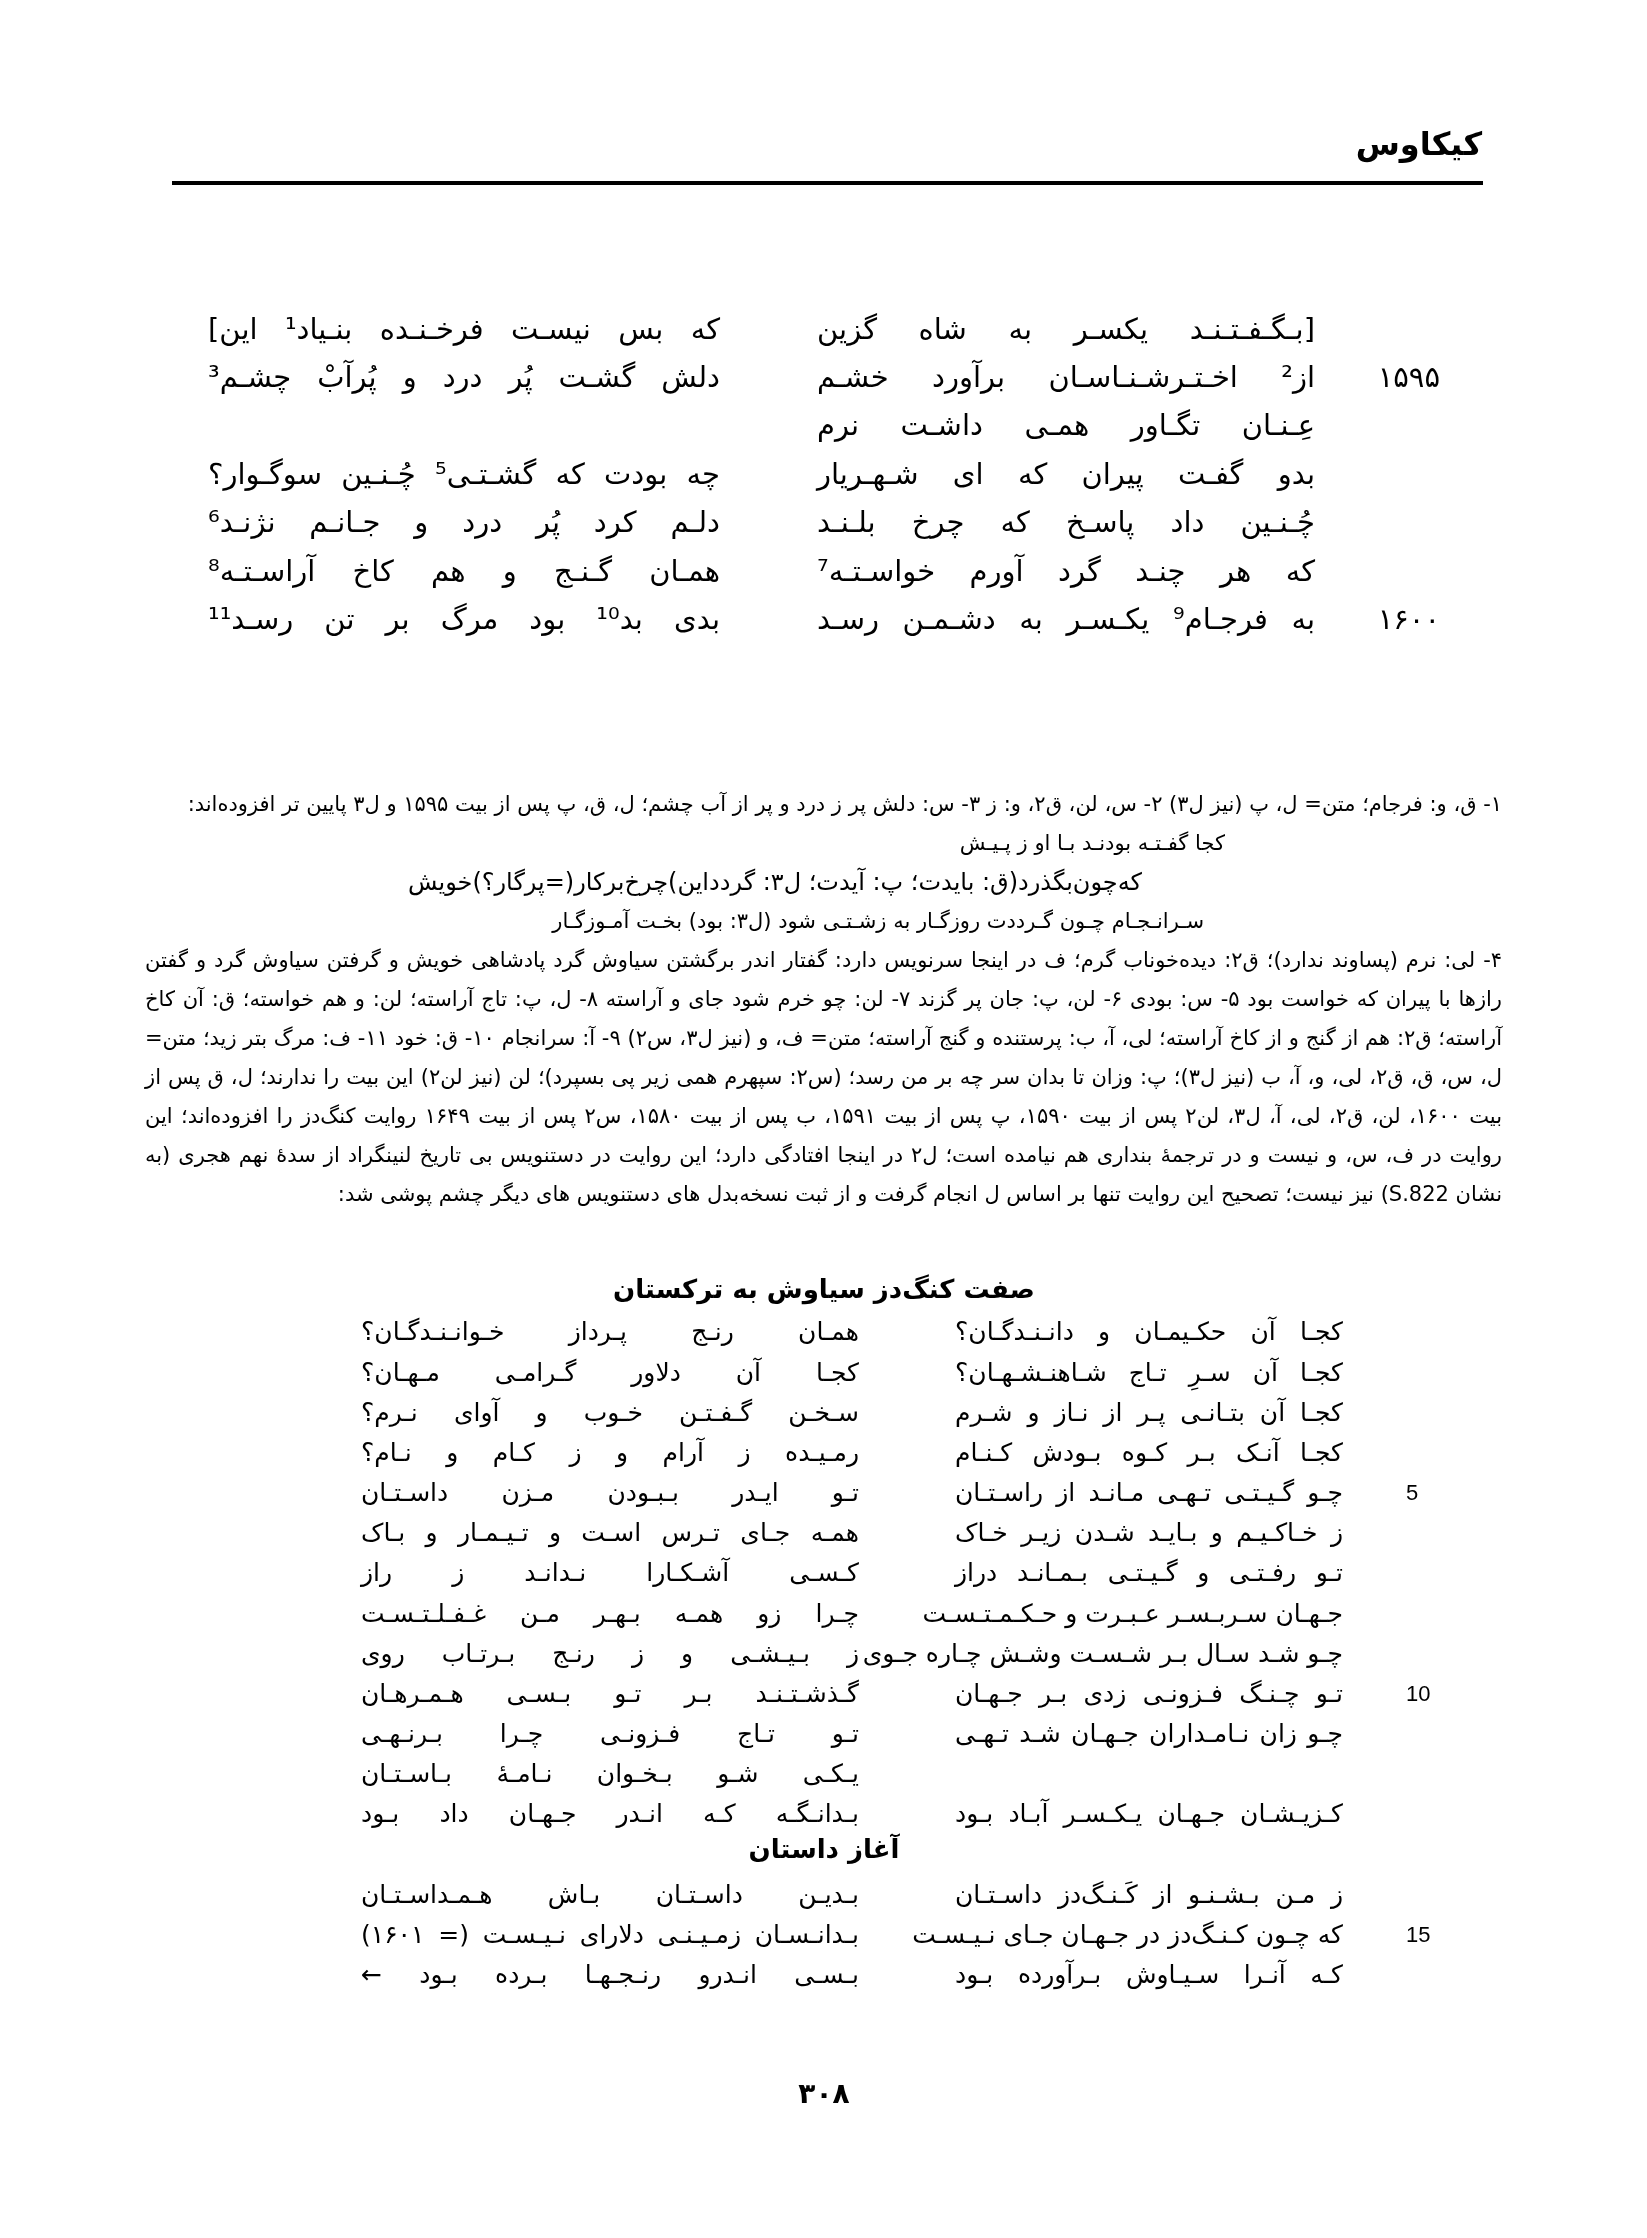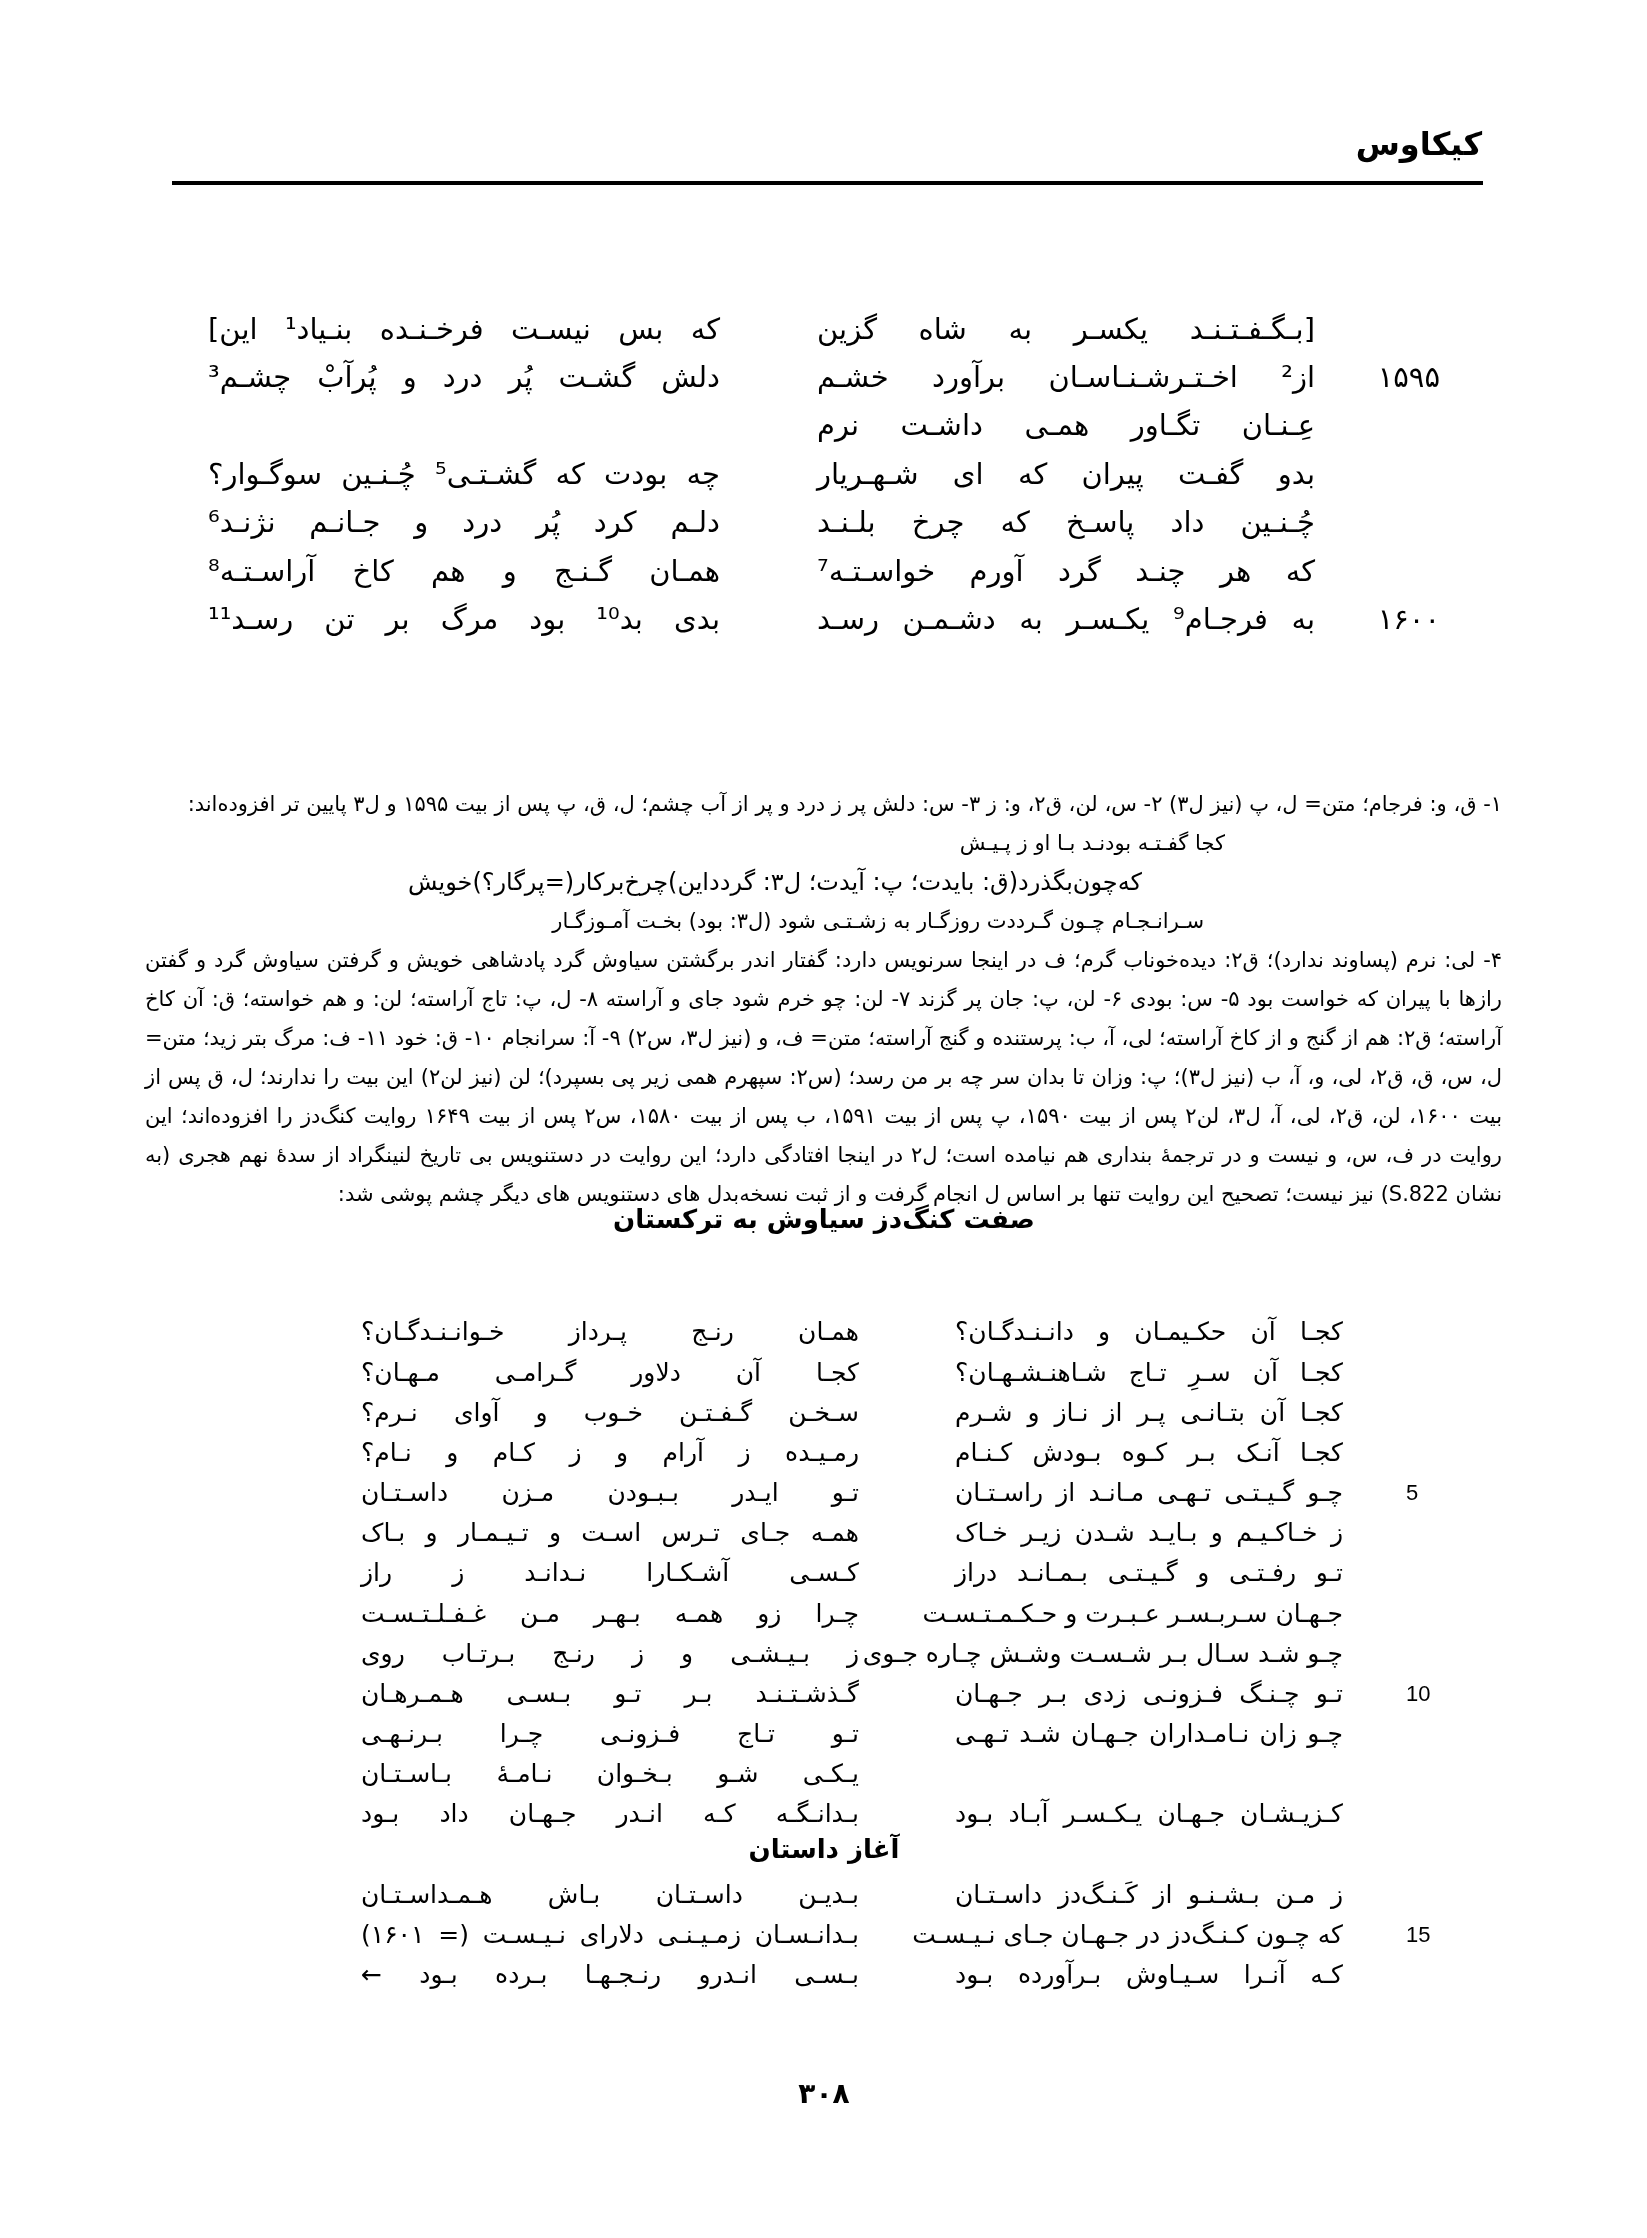--- a/index.html
+++ b/index.html
@@ -79,21 +79,21 @@
   </div>
 
   <div class="footnotes">
     <p>۱- ق، و: فرجام؛ متن= ل، پ (نیز ل۳)    ۲- س، لن، ق۲، و: ز    ۳- س: دلش پر ز درد و پر از آب چشم؛ ل، ق، پ پس از بیت ۱۵۹۵ و ل۳ پایین تر افزوده‌اند:</p>
     <span class="verse v1">کجا گفـتـه بودنـد بـا او ز پـیـش</span>
     <span class="verse v2">که‌چون‌بگذرد(ق: بایدت؛ پ: آیدت؛ ل۳: گرددا‌ین)چرخ‌برکار(=پرگار؟)خویش</span>
     <span class="verse v3">سـرانـجـام چـون گـرددت روزگـار          به زشـتـی شود (ل۳: بود) بخـت آمـوزگـار</span>
     <p>۴- لی: نرم (پساوند ندارد)؛ ق۲: دیده‌خوناب گرم؛ ف در اینجا سرنویس دارد: گفتار اندر برگشتن سیاوش گرد پادشاهی خویش و گرفتن سیاوش گرد و گفتن رازها با پیران که خواست بود    ۵- س: بودی    ۶- لن، پ: جان پر گزند    ۷- لن: چو خرم شود جای و آراسته    ۸- ل، پ: تاج آراسته؛ لن: و هم خواسته؛ ق: آن کاخ آراسته؛ ق۲: هم از گنج و از کاخ آراسته؛ لی، آ، ب: پرستنده و گنج آراسته؛ متن= ف، و (نیز ل۳، س۲)    ۹- آ: سرانجام    ۱۰- ق: خود    ۱۱- ف: مرگ بتر زید؛ متن= ل، س، ق، ق۲، لی، و، آ، ب (نیز ل۳)؛ پ: وزان تا بدان سر چه بر من رسد؛ (س۲: سپهرم همی زیر پی بسپرد)؛ لن (نیز لن۲) این بیت را ندارند؛ ل، ق پس از بیت ۱۶۰۰، لن، ق۲، لی، آ، ل۳، لن۲ پس از بیت ۱۵۹۰، پ پس از بیت ۱۵۹۱، ب پس از بیت ۱۵۸۰، س۲ پس از بیت ۱۶۴۹ روایت کنگ‌دز را افزوده‌اند؛ این روایت در ف، س، و نیست و در ترجمهٔ بنداری هم نیامده است؛ ل۲ در اینجا افتادگی دارد؛ این روایت در دستنویس بی تاریخ لنینگراد از سدهٔ نهم هجری (به نشان S.822) نیز نیست؛ تصحیح این روایت تنها بر اساس ل انجام گرفت و از ثبت نسخه‌بدل های دستنویس های دیگر چشم پوشی شد:</p>
   </div>
 
-  <div class="section-title" style="top:1204px;">صفت کنگ‌دز سیاوش به ترکستان</div>
+  <div class="section-title" style="top:1274px;">صفت کنگ‌دز سیاوش به ترکستان</div>
 
   <div>
     <div class="poem-row" style="top:1312px;">
       <span class="num"></span>
       <span class="h1">کجـا آن حکـیمـان و دانـنـدگـان؟</span>
       <span class="h2">همـان رنـج پـرداز خـوانـنـدگـان؟</span>
     </div>
     <div class="poem-row" style="top:1353px;">
       <span class="num"></span>
       <span class="h1">کجـا آن سـرِ تـاج شـاهنـشـهـان؟</span>

